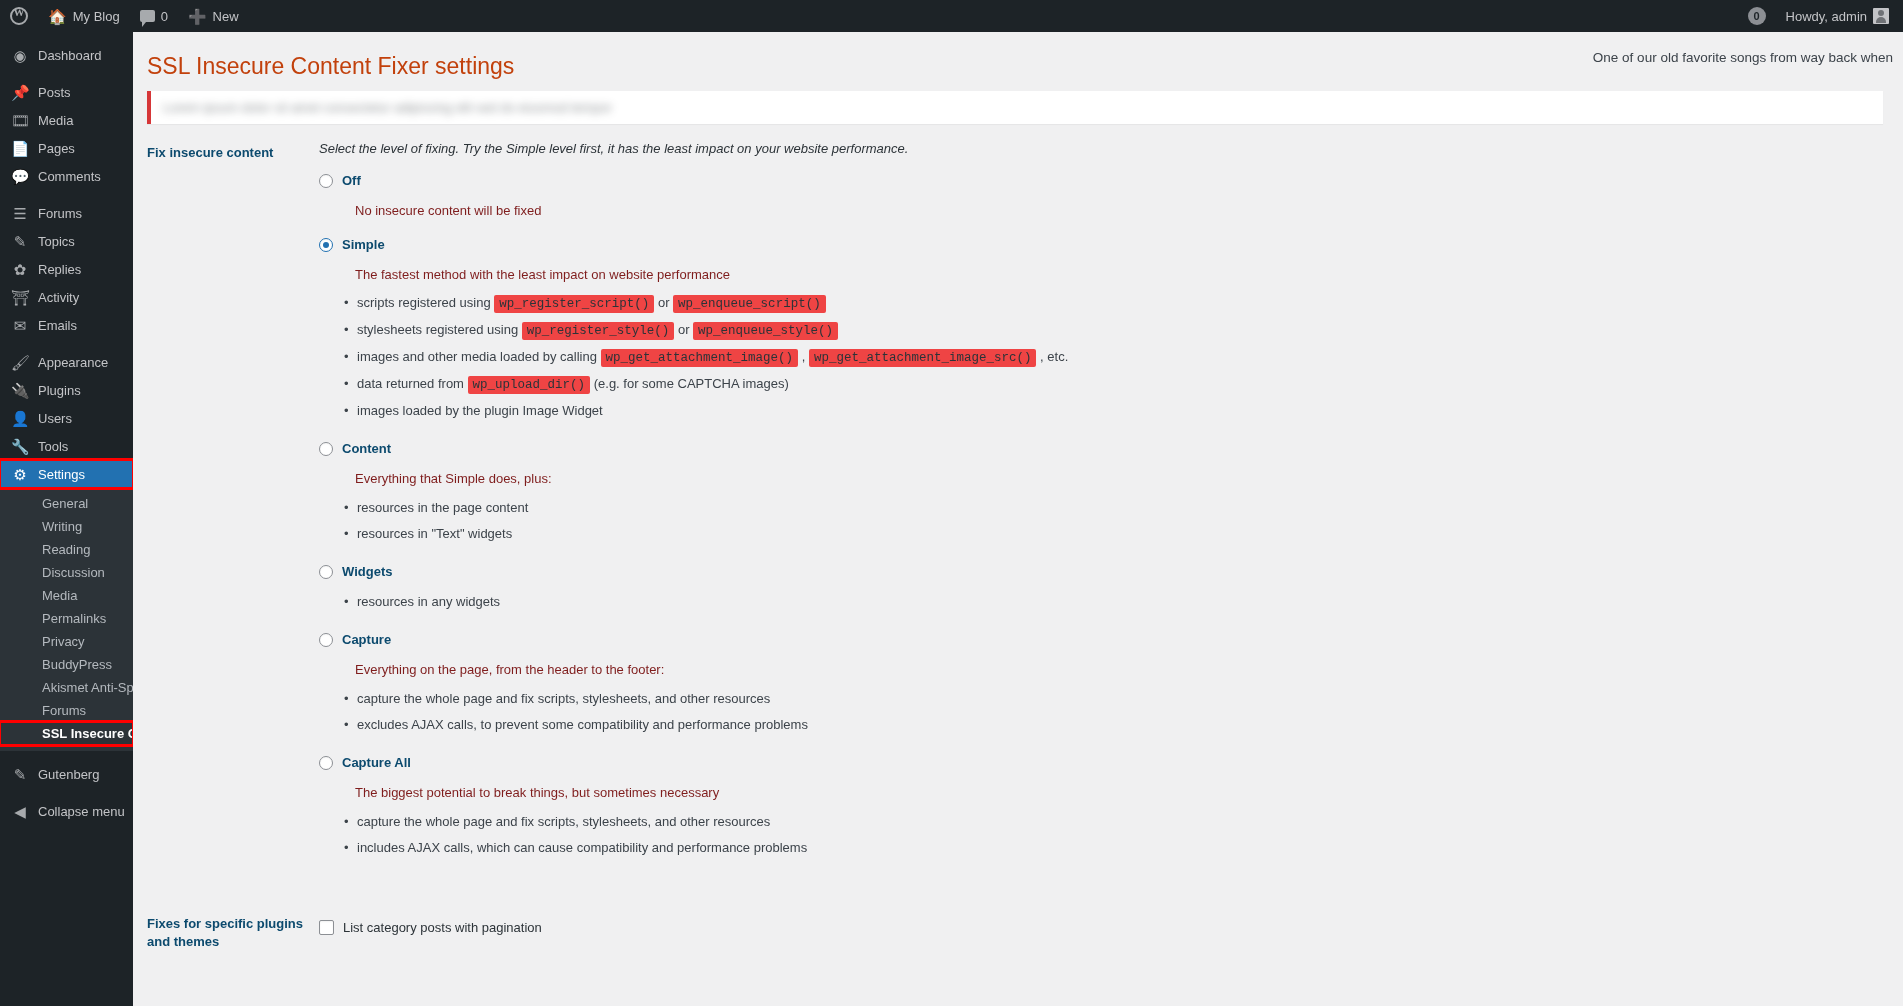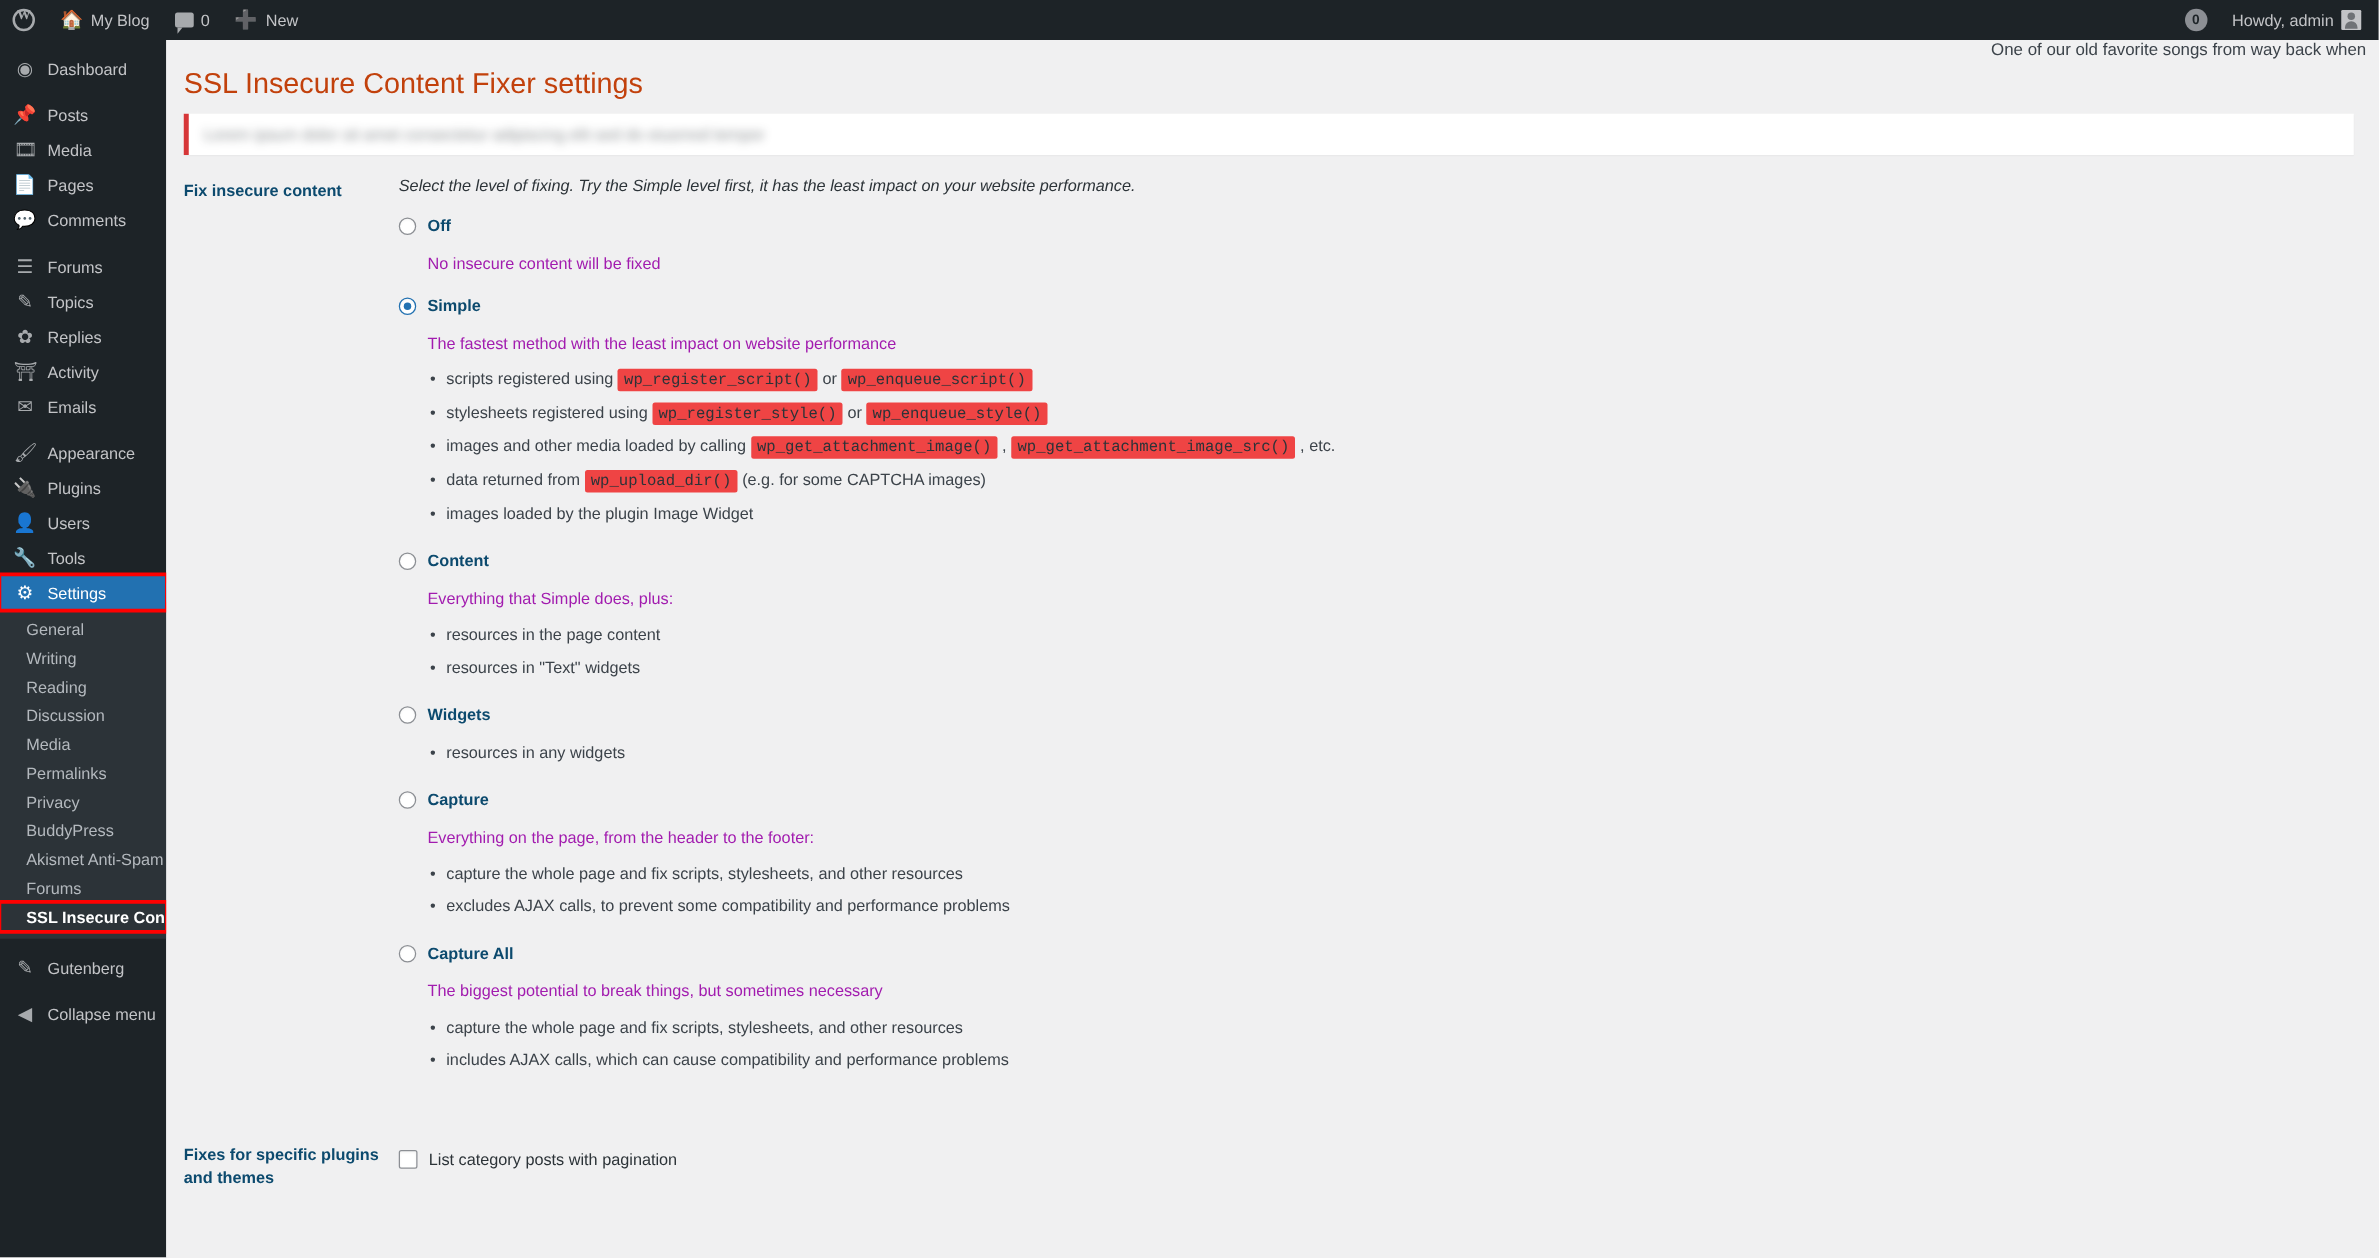--- a/index.html
+++ b/index.html
@@ -92,42 +92,42 @@
   .menu-row.current::after {
     content: ""; position: absolute; right: -8px; top: 50%;
     margin-top: -8px;
     border-top: 8px solid transparent;
     border-bottom: 8px solid transparent;
     border-left: 8px solid #2271b1;
   }
 
   .submenu { background: #2c3338; padding: 4px 0 6px 0; }
   .submenu .sub-row {
-    display: block; padding: 4px 0 4px 21px;
+    display: block; padding: 4px 0 4px 42px;
     color: #b4b9be; font-size: 13px; line-height: 15px;
     white-space: nowrap;
   }
   .submenu .sub-row.current-sub { color: #fff; font-weight: 600; }
 
   .redbox {
     outline: 3px solid #ff0000;
     outline-offset: -1px;
   }
 
   
   #wpbody {
     position: absolute; top: 32px; left: 133px;
     width: 1770px; height: 974px;
     background: #f0f0f1;
     overflow: hidden;
   }
   .above-note {
     position: absolute; right: 10px; top: 0;
     font-size: 13.5px; color: #3c434a;
-    padding-top: 0;
+    padding-top: 18px;
   }
   .page-title {
     font-size: 23px; font-weight: 400; color: #c2410c;
     padding: 20px 0 8px 14px; line-height: 1.3;
   }
   .notice {
     margin: 1px 20px 0 14px;
     background: #fff;
     border-left: 4px solid #d63638;
     box-shadow: 0 1px 1px rgba(0,0,0,.04);
@@ -176,21 +176,21 @@
     content: ""; position: absolute; left: 3px; top: 3px;
     width: 6px; height: 6px; border-radius: 50%; background: #2271b1;
   }
   .checkbox {
     width: 15px; height: 15px; border-radius: 2px;
     border: 1px solid #8c8f94; background: #fff;
     display: inline-block; flex: none;
     box-shadow: inset 0 1px 2px rgba(0,0,0,.06);
   }
   .opt-desc {
-    margin: 9px 0 0 23px; font-size: 13px; color: #a21caf; line-height: 1.5;
+    margin: 9px 0 0 36px; font-size: 13px; color: #7f1d1d; line-height: 1.5;
   }
   .opt-ul { margin: 6px 0 0 38px; list-style: none; }
   .opt-ul li {
     position: relative; padding: 3px 0; font-size: 13px;
     color: #3c434a; line-height: 1.6;
   }
   .opt-ul li::before {
     content: "•"; position: absolute; left: -13px; top: 3px;
     color: #3c434a; font-size: 13px;
   }

